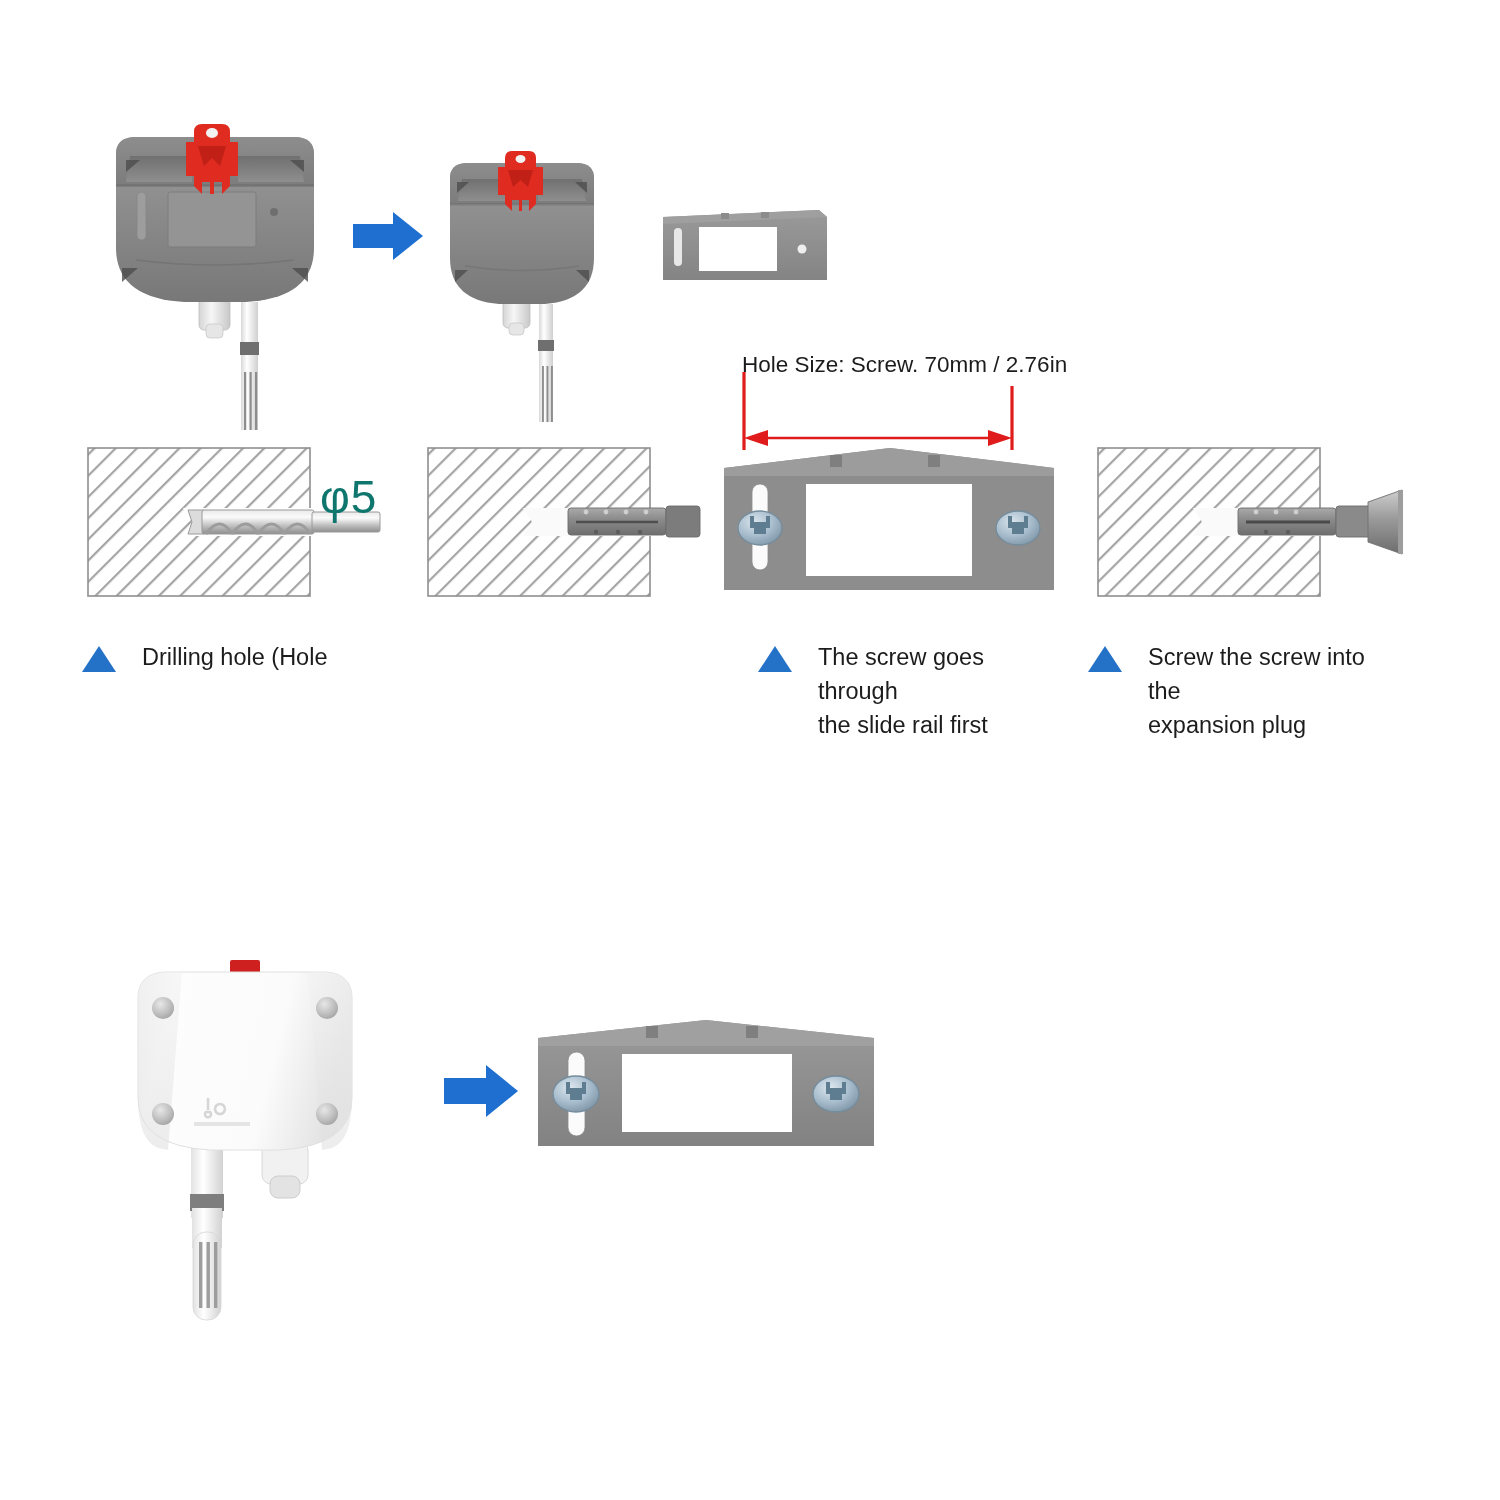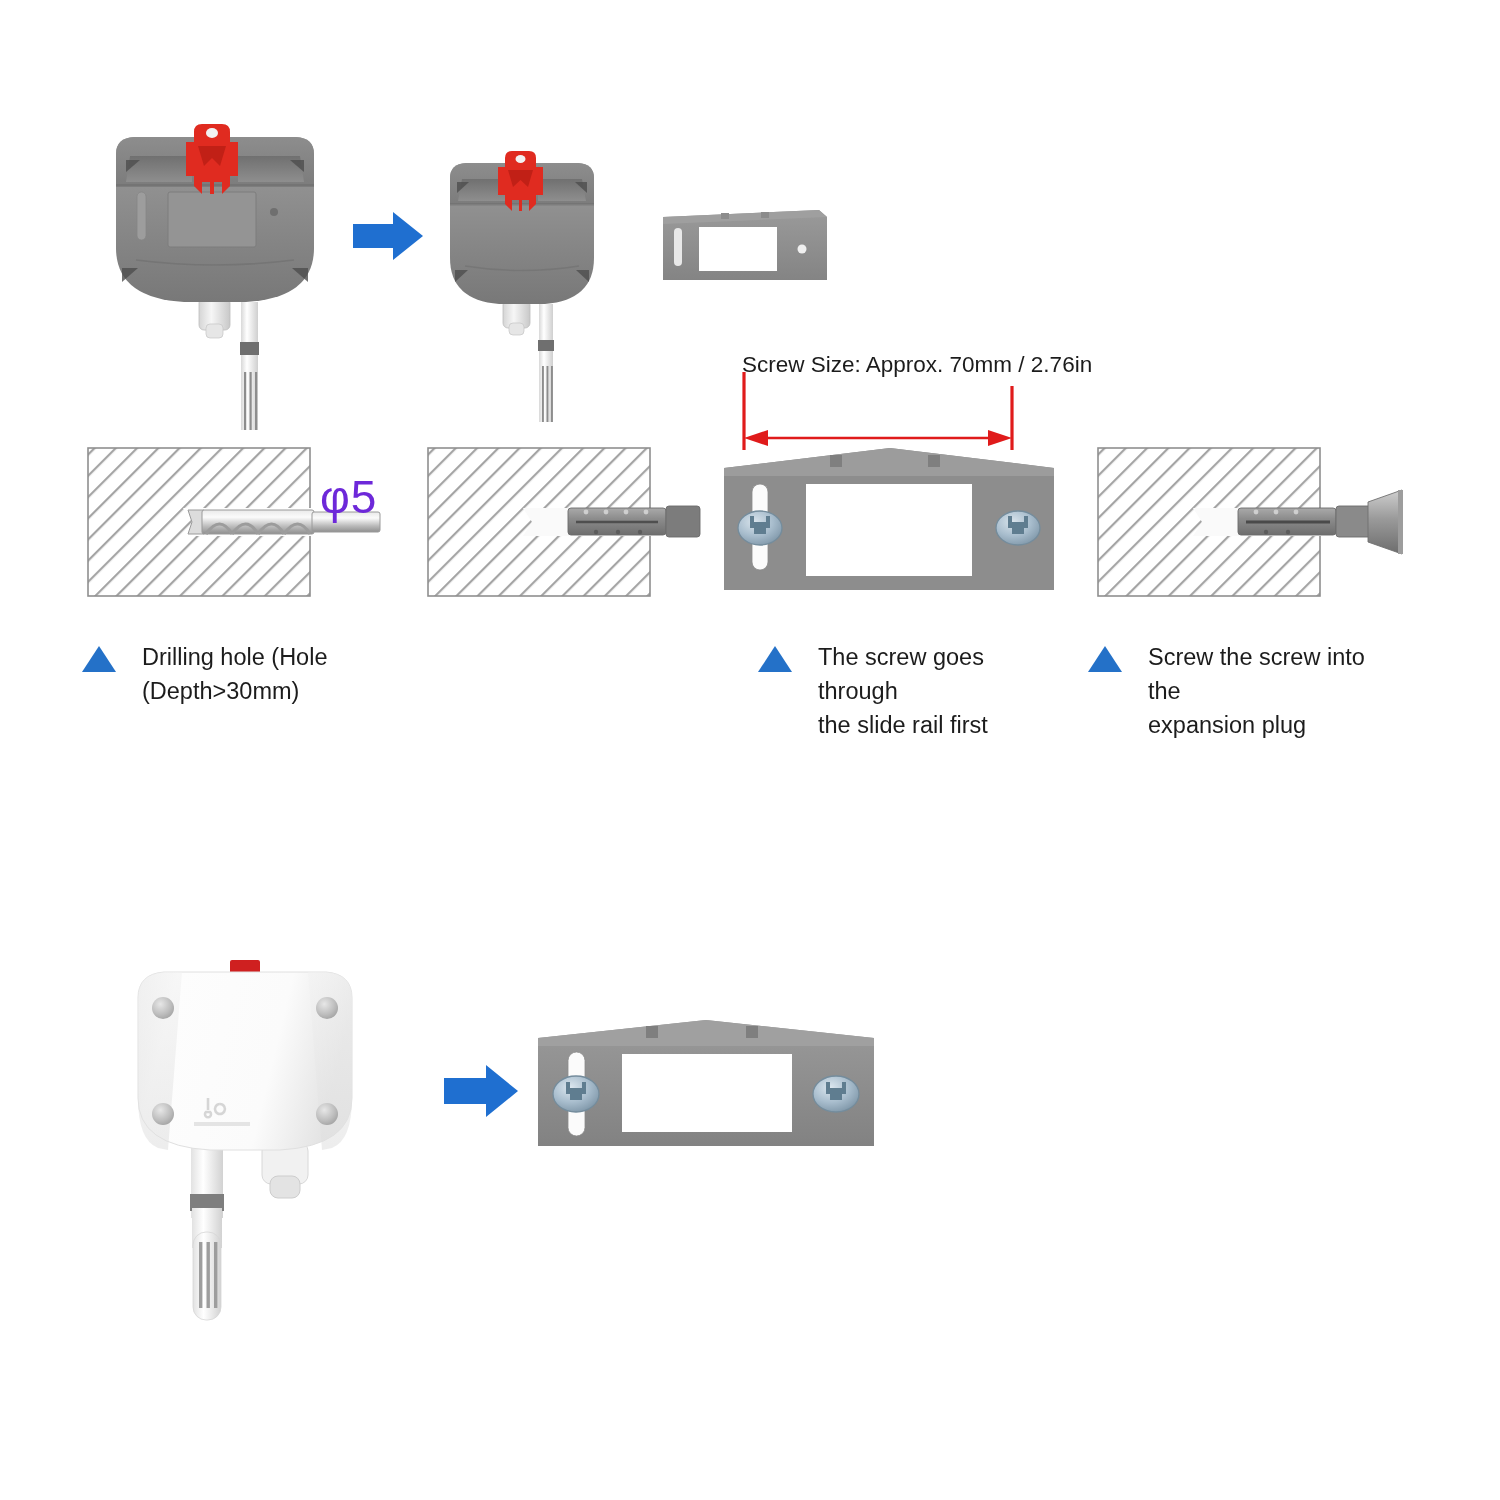--- a/index.html
+++ b/index.html
@@ -50,21 +50,21 @@
   .dim-label {
     position: absolute;
     font-size: 22.5px;
     color: #1c1c1c;
     white-space: nowrap;
   }
 
   .phi-label {
     position: absolute;
     font-size: 46px;
-    color: #6d28d9;
+    color: #0f766e;
     font-family: "Liberation Sans", sans-serif;
     letter-spacing: 1px;
   }
 </style>
 </head>
 <body>
 
 <div class="stage">
 
   <svg class="abs" style="left:110px; top:120px;" width="760" height="340" viewBox="0 0 760 340">
@@ -182,21 +182,21 @@
       <path d="M8,12 L164,5 L172,12 L172,75 L8,75 Z" fill="url(#gRail)"></path>
       <path d="M8,12 L164,5 L172,12 L8,19 Z" fill="#9f9f9f"></path>
       <rect x="44" y="22" width="78" height="44" fill="#ffffff"></rect>
       <rect x="19" y="23" width="8" height="38" rx="4" fill="#e8e8e8"></rect>
       <circle cx="147" cy="44" r="4.5" fill="#efefef"></circle>
       <rect x="66" y="8" width="8" height="6" fill="#8c8c8c"></rect>
       <rect x="106" y="7" width="8" height="6" fill="#8c8c8c"></rect>
     </g>
   </svg>
 
-  <div class="dim-label" style="left:742px; top:352px;">Screw Size: Approx. 70mm / 2.76in</div>
+  <div class="dim-label" style="left:742px; top:352px;">Hole Size: Screw. 70mm / 2.76in</div>
 
   <svg class="abs" style="left:730px; top:372px;" width="300" height="80" viewBox="0 0 300 80">
     <line x1="14" y1="0" x2="14" y2="78" stroke="#e01b1b" stroke-width="3.2"></line>
     <line x1="282" y1="14" x2="282" y2="78" stroke="#e01b1b" stroke-width="3.2"></line>
     <line x1="22" y1="66" x2="274" y2="66" stroke="#e01b1b" stroke-width="2.6"></line>
     <path d="M14,66 L38,58 L38,74 Z" fill="#e01b1b"></path>
     <path d="M282,66 L258,58 L258,74 Z" fill="#e01b1b"></path>
   </svg>
 
   <svg class="abs" style="left:80px; top:440px;" width="1340" height="170" viewBox="0 0 1340 170">
@@ -298,21 +298,20 @@
         <rect x="308" y="50" width="5" height="64" fill="#9d9d9d"></rect>
       </g>
     </g>
   </svg>
 
   <div class="phi-label" style="left:320px; top:470px;">φ5</div>
 
   <div class="caption" style="left:82px; top:640px; width:320px;">
     <span class="bullet"></span>
     <span class="ctext">Drilling hole (Hole</span>
-    <span class="ctext">(Depth&gt;30mm)</span>
   </div>
 
 
   <div class="caption" style="left:1088px; top:640px; width:310px;">
     <span class="bullet"></span>
     <span class="ctext">Screw the screw into the</span>
     <span class="ctext">expansion plug</span>
   </div>
 
   <div class="caption" style="left:758px; top:640px; width:300px;">

